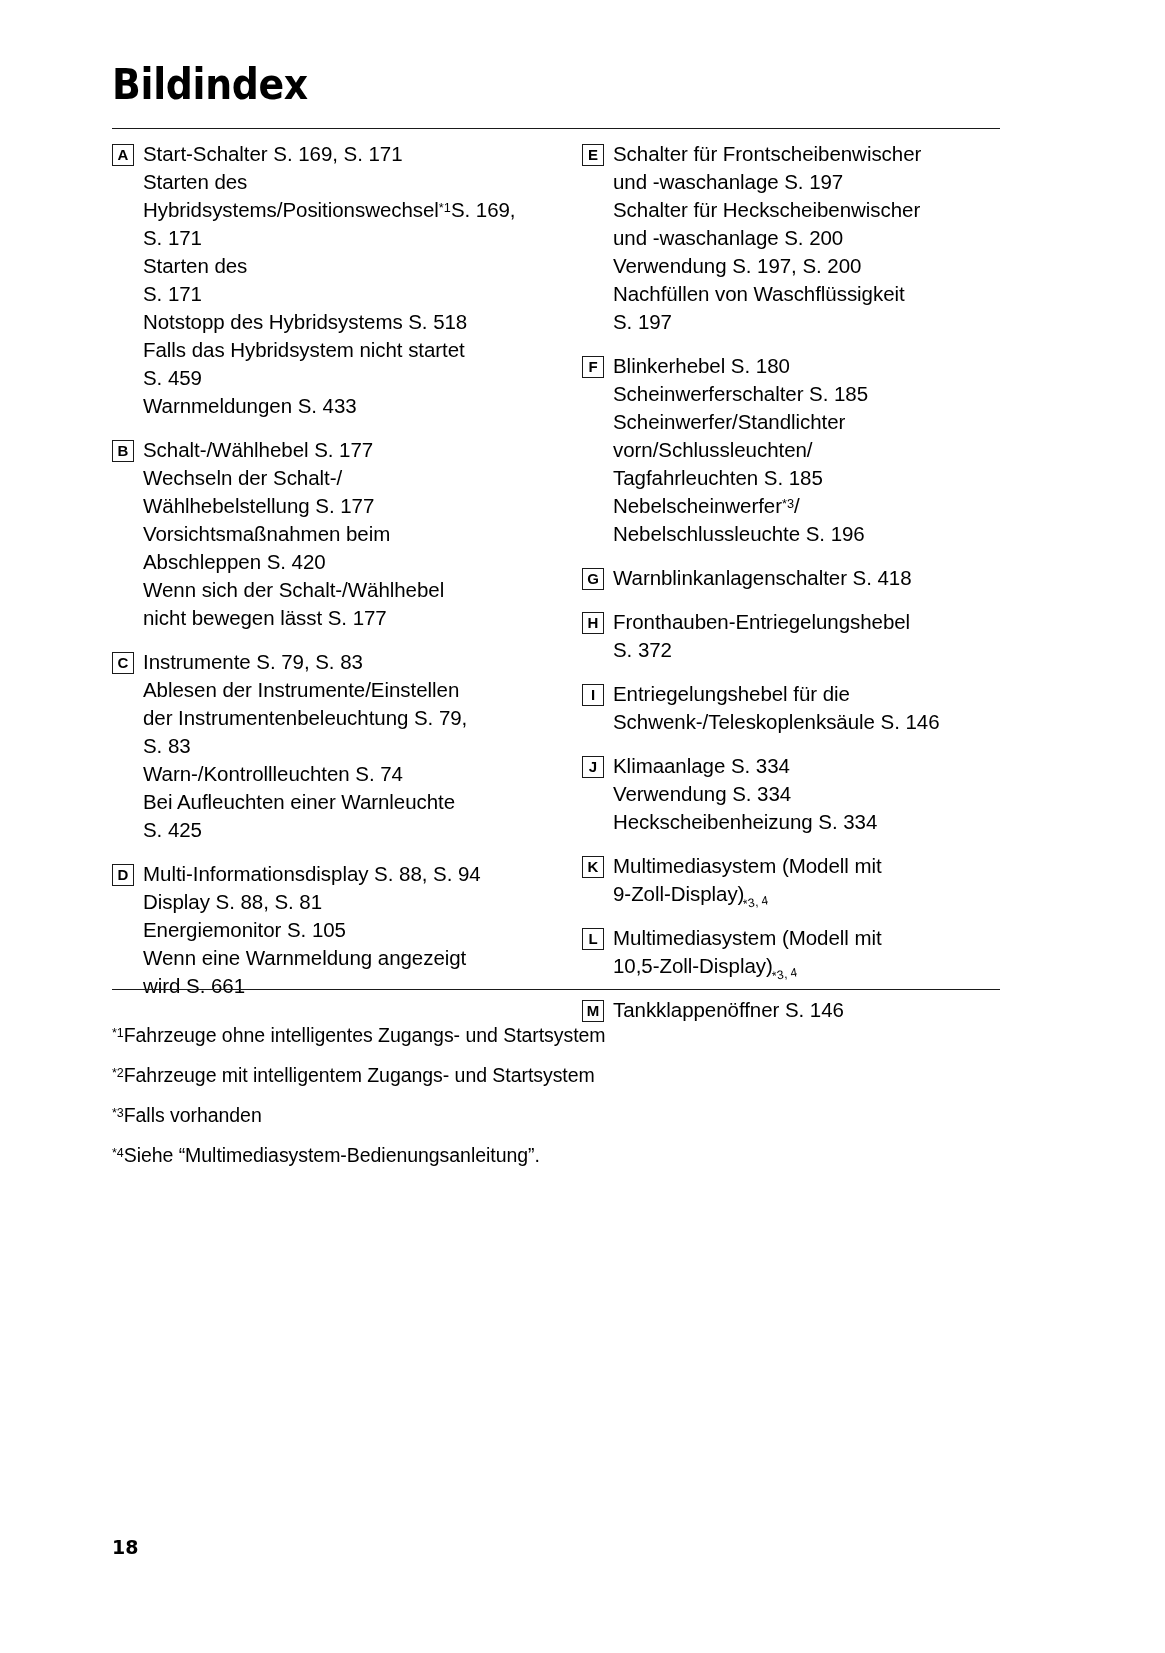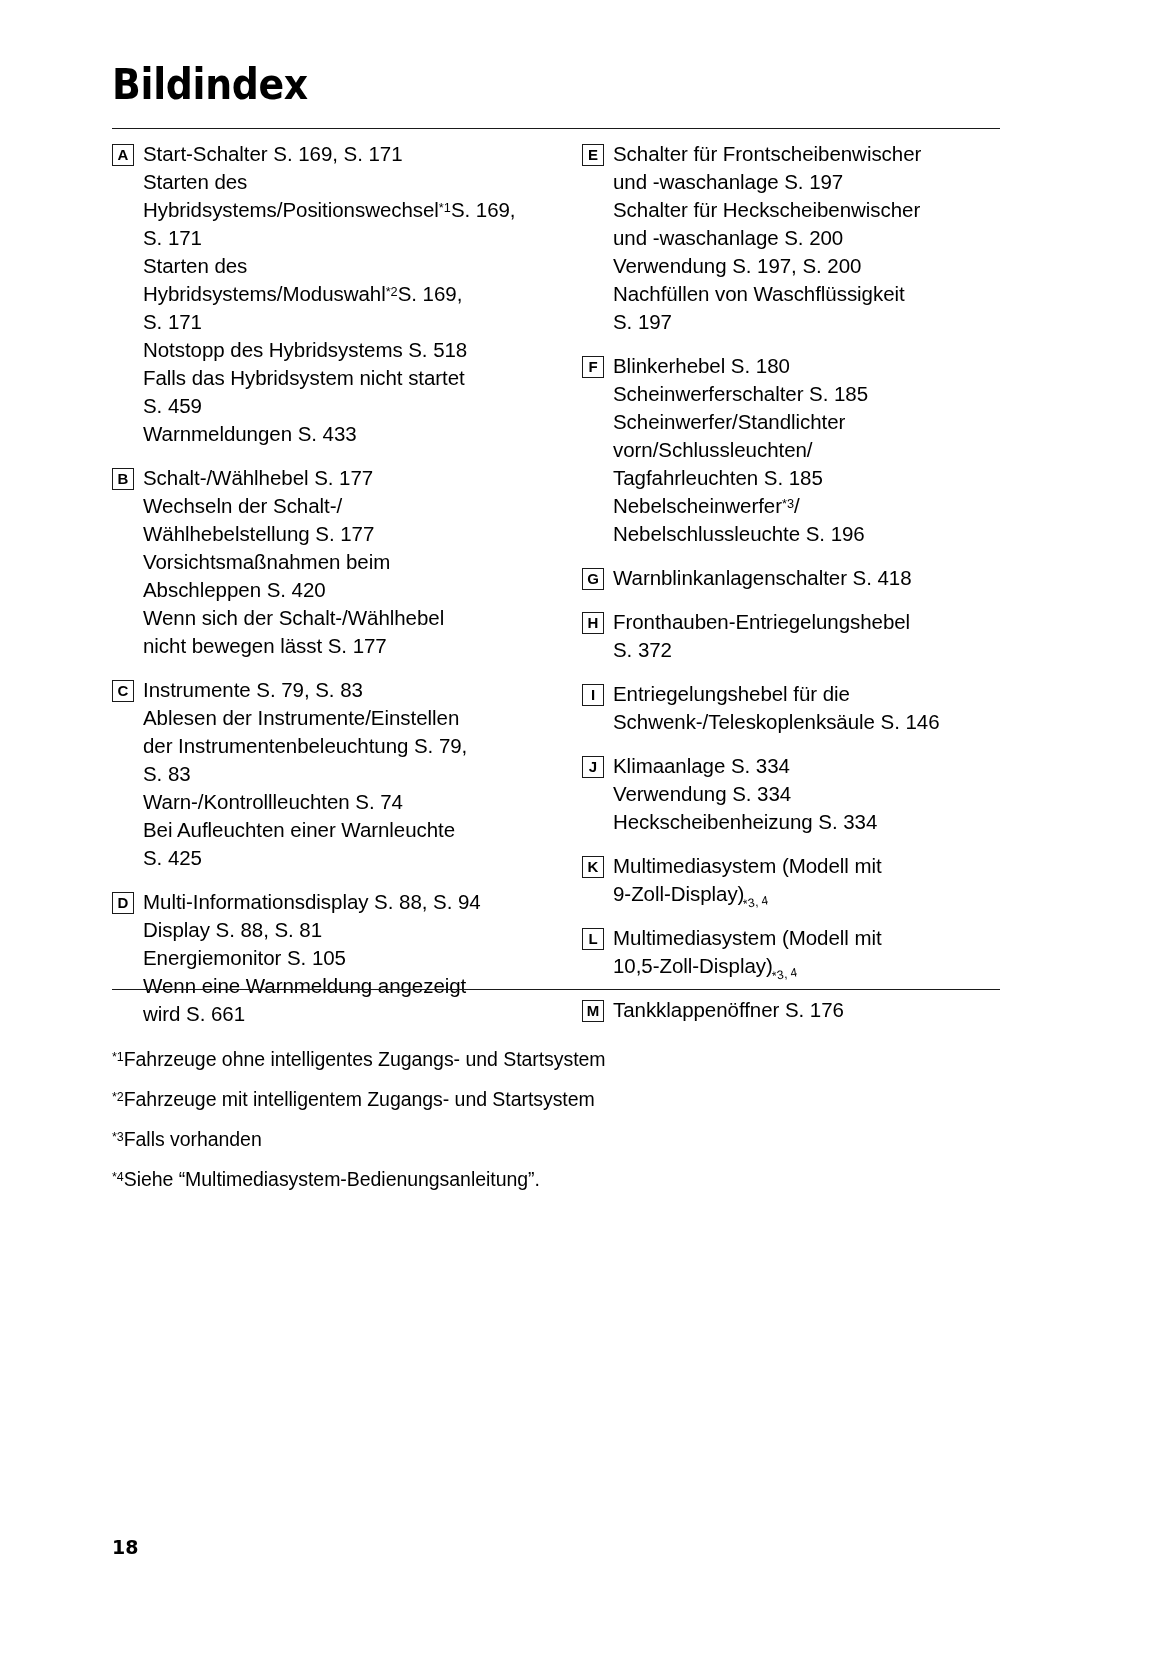--- a/index.html
+++ b/index.html
@@ -106,21 +106,20 @@
     vertical-align: baseline;
     font-size: 0.60em;
   }
 
   
   .footnotes {
     position: absolute;
     left: 112px;
     top: 1022px;
     width: 900px;
-    margin-top: 24px;
   }
   .footnote {
     font-size: 19.5px;
     line-height: 26px;
     margin-bottom: 14px;
     letter-spacing: -0.05px;
   }
   .footnote:last-child { margin-bottom: 0; }
   .footnote sup {
     font-size: 0.64em;
@@ -151,21 +150,20 @@
   <div class="columns">
     <div class="col col-left">
         <div class="entry">
           <span class="marker">A</span>
           <div class="entry-lines">
             <div class="line"><span>Start-Schalter S. 169, S. 171</span></div>
             <div class="line sub"><span>Starten des</span></div>
             <div class="line sub"><span>Hybridsystems/Positionswechsel</span><sup class="ref">*1</sup><span>S. 169,</span></div>
             <div class="line sub"><span>S. 171</span></div>
             <div class="line sub"><span>Starten des</span></div>
-            <div class="line sub"><span>Hybridsystems/Moduswahl</span><sup class="ref">*2</sup><span>S. 169,</span></div>
             <div class="line sub"><span>S. 171</span></div>
             <div class="line sub"><span>Notstopp des Hybridsystems S. 518</span></div>
             <div class="line sub"><span>Falls das Hybridsystem nicht startet</span></div>
             <div class="line sub"><span>S. 459</span></div>
             <div class="line sub"><span>Warnmeldungen S. 433</span></div>
           </div>
         </div>
         <div class="entry">
           <span class="marker">B</span>
           <div class="entry-lines">
@@ -264,21 +262,21 @@
         <div class="entry">
           <span class="marker">L</span>
           <div class="entry-lines">
             <div class="line"><span>Multimediasystem (Modell mit</span></div>
             <div class="line sub"><span>10,5-Zoll-Display)</span><sup class="ref skew">*3, 4</sup></div>
           </div>
         </div>
         <div class="entry">
           <span class="marker">M</span>
           <div class="entry-lines">
-            <div class="line"><span>Tankklappenöffner S. 176</span></div>
+            <div class="line"><span>Tankklappenöffner S. 146</span></div>
           </div>
         </div>
       </div>
   </div>
 
   <div class="rule rule-bottom"></div>
 
   <div class="footnotes">
       <div class="footnote"><sup>*1</sup><span>Fahrzeuge ohne intelligentes Zugangs- und Startsystem</span></div>
       <div class="footnote"><sup>*2</sup><span>Fahrzeuge mit intelligentem Zugangs- und Startsystem</span></div>

